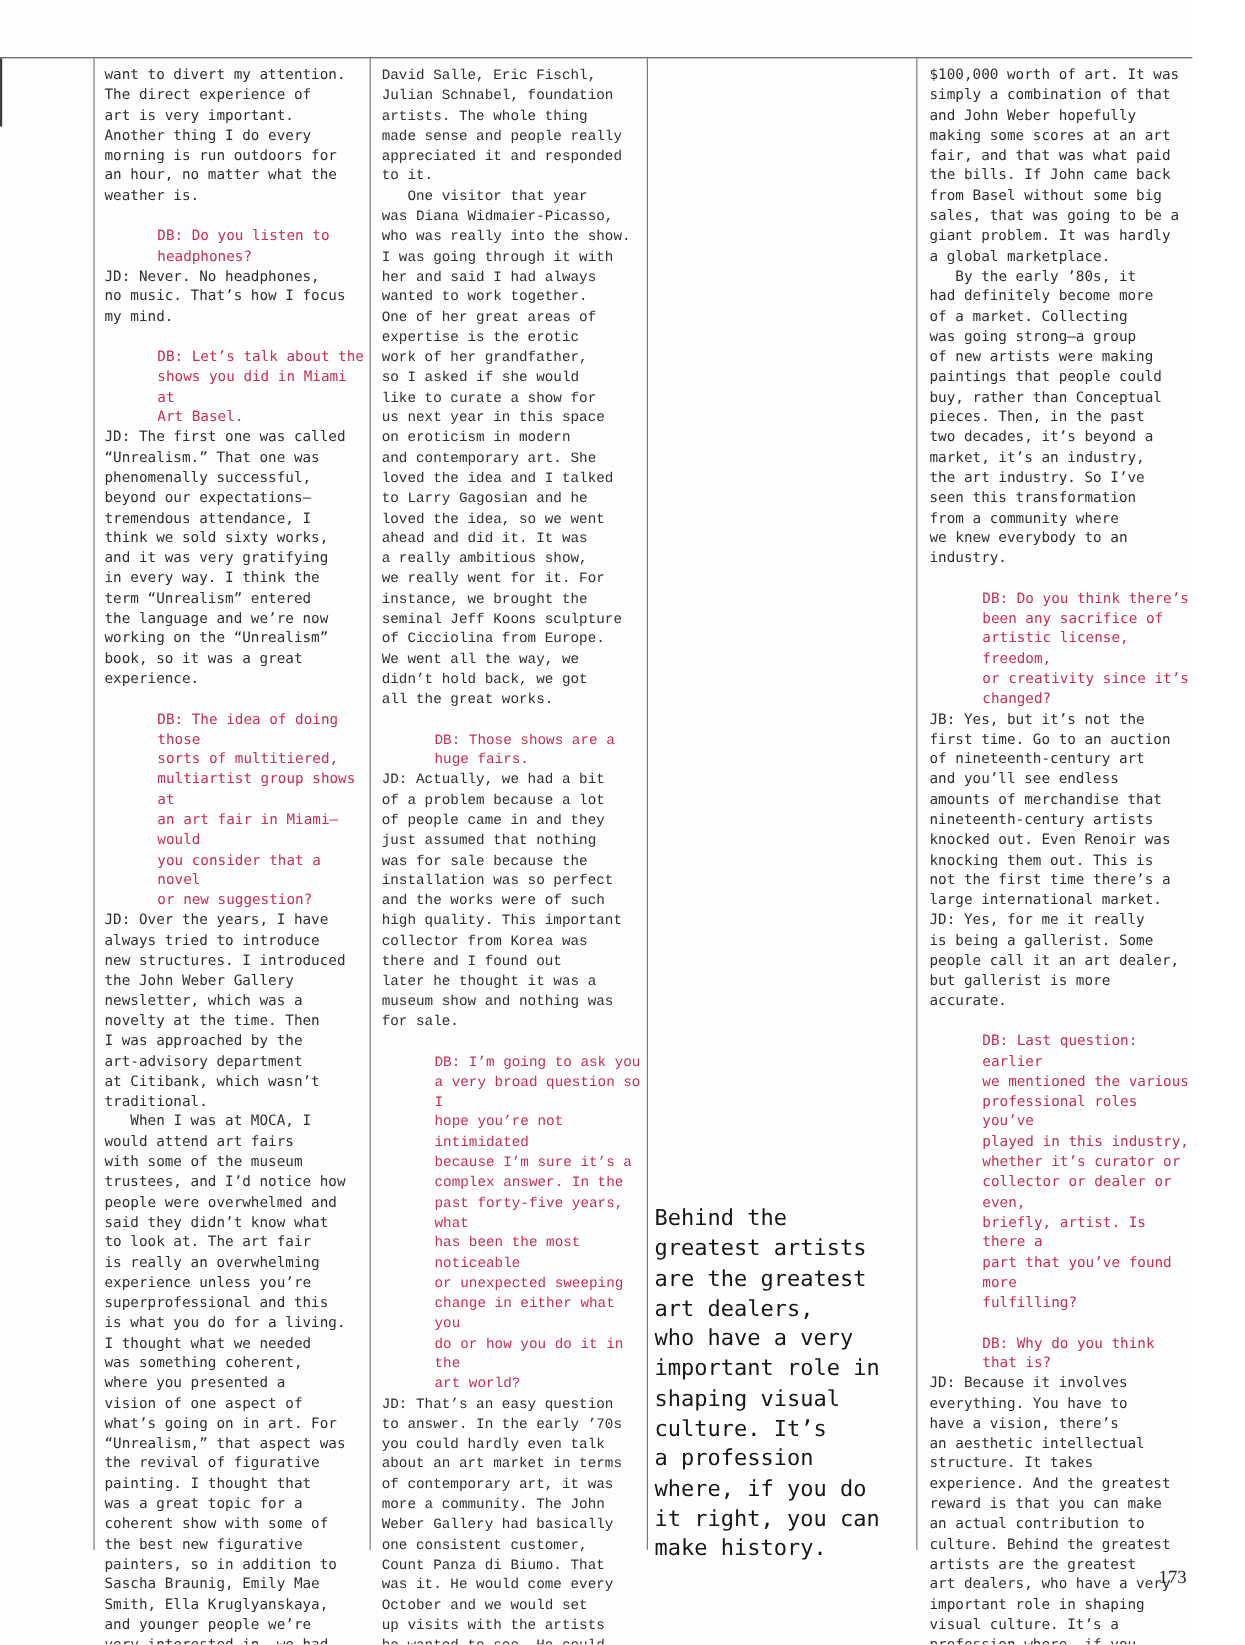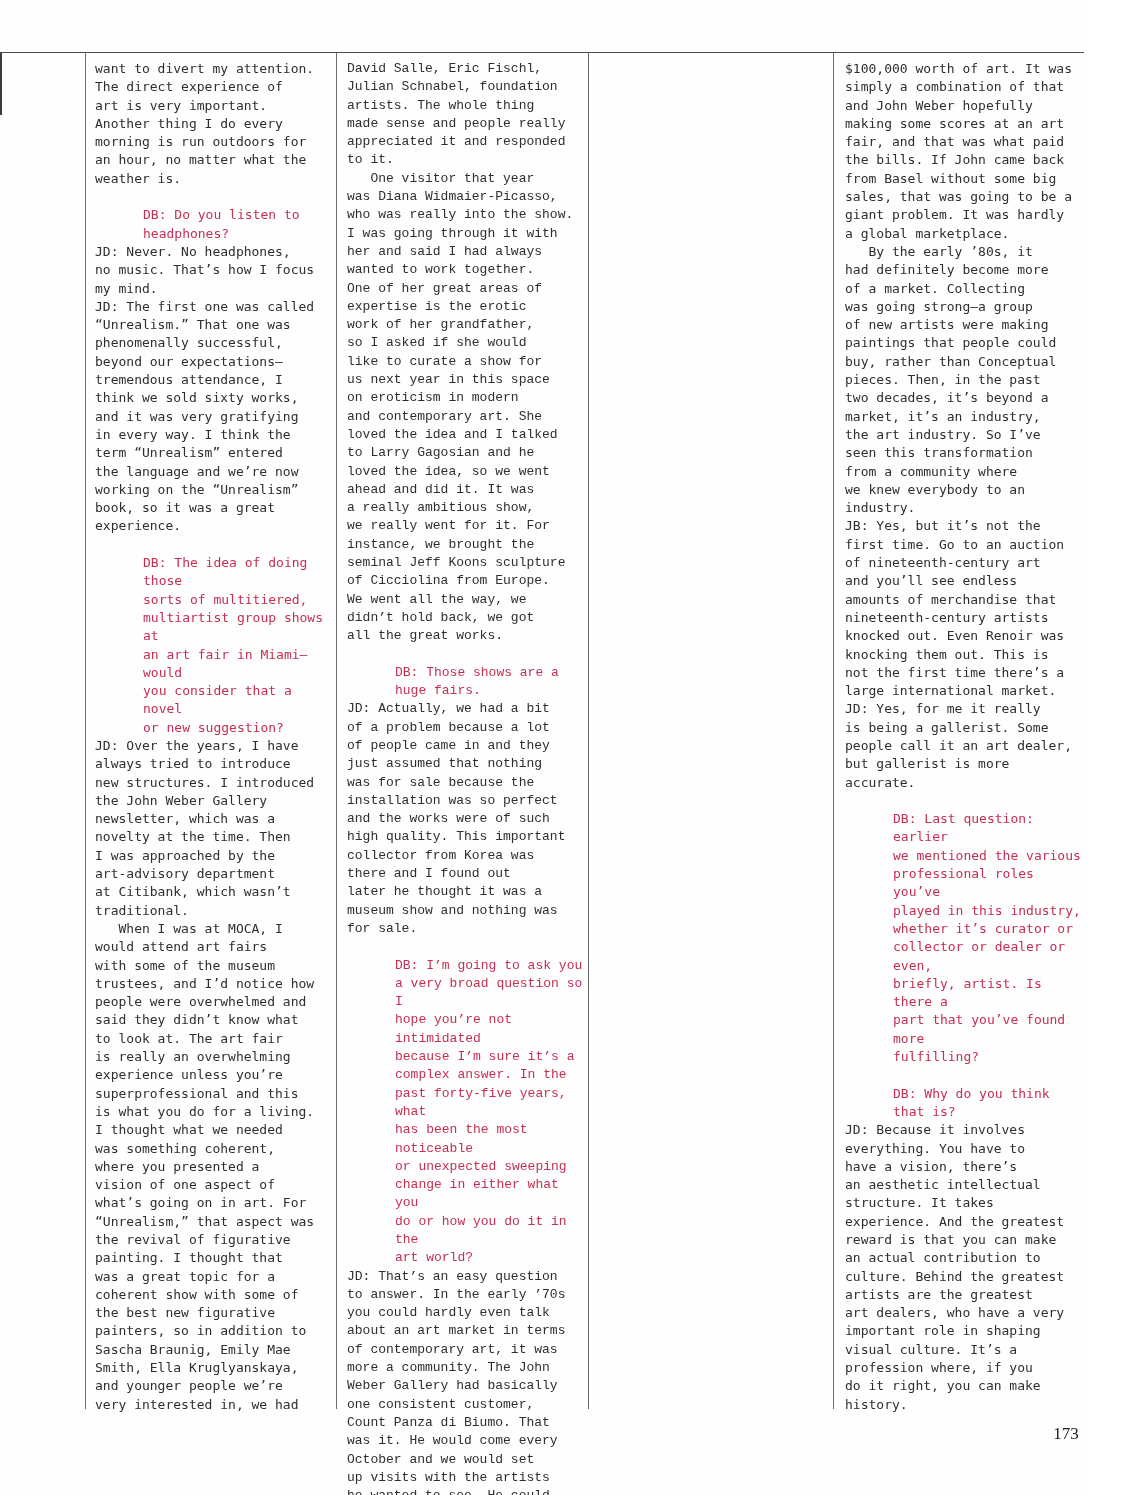--- a/index.html
+++ b/index.html
@@ -46,20 +46,23 @@
 art is very important.
 Another thing I do every
 morning is run outdoors for
 an hour, no matter what the
 weather is.</div>
       <div class="block q gap">DB: Do you listen to
 headphones?</div>
       <div class="block a">JD: Never. No headphones,
 no music. That’s how I focus
 my mind.</div>
+      <div class="block q gap">DB: Let’s talk about the
+shows you did in Miami at
+Art Basel.</div>
       <div class="block a">JD: The first one was called
 “Unrealism.” That one was
 phenomenally successful,
 beyond our expectations–
 tremendous attendance, I
 think we sold sixty works,
 and it was very gratifying
 in every way. I think the
 term “Unrealism” entered
 the language and we’re now
@@ -177,20 +180,32 @@
 more a community. The John
 Weber Gallery had basically
 one consistent customer,
 Count Panza di Biumo. That
 was it. He would come every
 October and we would set
 up visits with the artists
 he wanted to see. He could
 be counted on to buy about</div>
     </div>
+  <div class="pullquote">Behind the
+greatest artists
+are the greatest
+art dealers,
+who have a very
+important role in
+shaping visual
+culture. It’s
+a profession
+where, if you do
+it right, you can
+make history.</div>
   <div class="col c4">
       <div class="block a">$100,000 worth of art. It was
 simply a combination of that
 and John Weber hopefully
 making some scores at an art
 fair, and that was what paid
 the bills. If John came back
 from Basel without some big
 sales, that was going to be a
 giant problem. It was hardly
@@ -203,20 +218,25 @@
 paintings that people could
 buy, rather than Conceptual
 pieces. Then, in the past
 two decades, it’s beyond a
 market, it’s an industry,
 the art industry. So I’ve
 seen this transformation
 from a community where
 we knew everybody to an
 industry.</div>
+      <div class="block q gap">DB: Do you think there’s
+been any sacrifice of
+artistic license, freedom,
+or creativity since it’s
+changed?</div>
       <div class="block a">JB: Yes, but it’s not the
 first time. Go to an auction
 of nineteenth-century art
 and you’ll see endless
 amounts of merchandise that
 nineteenth-century artists
 knocked out. Even Renoir was
 knocking them out. This is
 not the first time there’s a
 large international market.</div>

